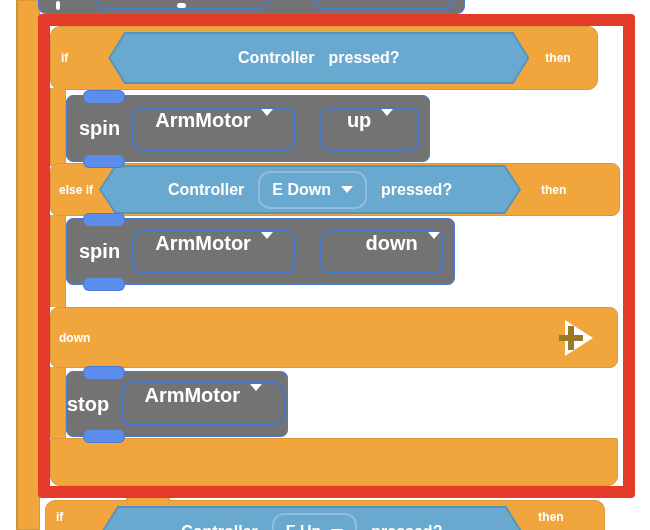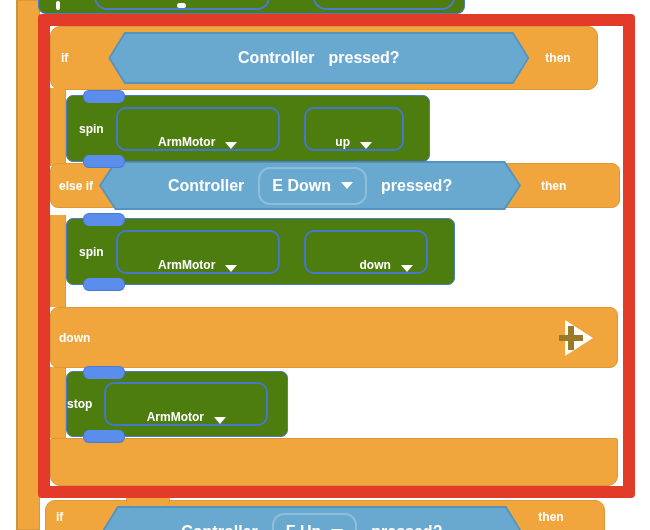--- a/index.html
+++ b/index.html
@@ -14,28 +14,28 @@
   
   .hex{position:relative;clip-path:polygon(0 50%,16px 0,calc(100% - 16px) 0,100% 50%,calc(100% - 16px) 100%,16px 100%);
        background:#5493BE;flex:none;}
   .hex-in{position:absolute;inset:2px;clip-path:polygon(0 50%,15px 0,calc(100% - 15px) 0,100% 50%,calc(100% - 15px) 100%,15px 100%);
        background:#69A8CF;display:flex;align-items:center;justify-content:center;gap:14px;
        color:#fff;font-weight:bold;font-size:16px;}
   .hexdd{height:38px;border:2px solid #8FBEDA;border-radius:12px;display:flex;align-items:center;
        padding:0 12px;gap:10px;box-sizing:border-box;color:#fff;font-weight:bold;}
 
   
-  .blue{position:absolute;background:#4d7c0f;border:1px solid #4A7AD2;border-radius:7px;
+  .blue{position:absolute;background:#737373;border:1px solid #4A7AD2;border-radius:7px;
        box-sizing:border-box;display:flex;align-items:center;z-index:3;color:#fff;
-       font-weight:bold;font-size:12px;}
+       font-weight:bold;font-size:20px;}
   .bump{position:absolute;left:16px;width:40px;height:12px;background:#5B8DED;
        border:1px solid #4A7AD2;border-radius:6px;}
   .bump-top{top:-6px;border-bottom:none;}
   .bump-bottom{bottom:-7px;border-top:none;}
-  .bluedd{height:44px;border:2px solid #4577CE;border-radius:10px;display:flex;align-items:flex-end;
+  .bluedd{height:44px;border:2px solid #4577CE;border-radius:10px;display:flex;align-items:flex-start;
        justify-content:center;gap:10px;box-sizing:border-box;flex:none;}
   .caret{width:0;height:0;border-left:6px solid transparent;border-right:6px solid transparent;
        border-top:7px solid #fff;flex:none;}
 
   .frag{position:absolute;background:#fff;border-radius:2px;}
   .pfield{position:absolute;border:2px solid #4A7AD2;border-radius:13px;height:34px;box-sizing:border-box;}
 
   #selection{position:absolute;left:38px;top:14px;width:597px;height:484px;
        border:12px solid #E23B2A;border-radius:4px;box-sizing:border-box;z-index:50;pointer-events:none;}
 </style>
@@ -73,21 +73,21 @@
       <span>ArmMotor</span>
       <span class="caret"></span>
     </div>
     <div class="bluedd" style="margin-left:24px;width:100px;">
       <span>up</span>
       <span class="caret"></span>
     </div>
     <div class="bump bump-bottom"></div>
   </div>
 
-  <div class="orange row" style="left:50px;top:163px;width:570px;height:45px;border-radius:8px;z-index:2;padding-left:8px;">
+  <div class="orange row" style="left:50px;top:163px;width:570px;height:53px;border-radius:8px;z-index:2;padding-left:8px;">
     <span class="kw">else if</span>
     <div class="hex" style="margin-left:6px;width:422px;height:49px;">
       <div class="hex-in">
         <span>Controller</span>
         <div class="hexdd">
           <span>E Down</span>
           <span class="caret"></span>
         </div>
         <span>pressed?</span>
       </div>

